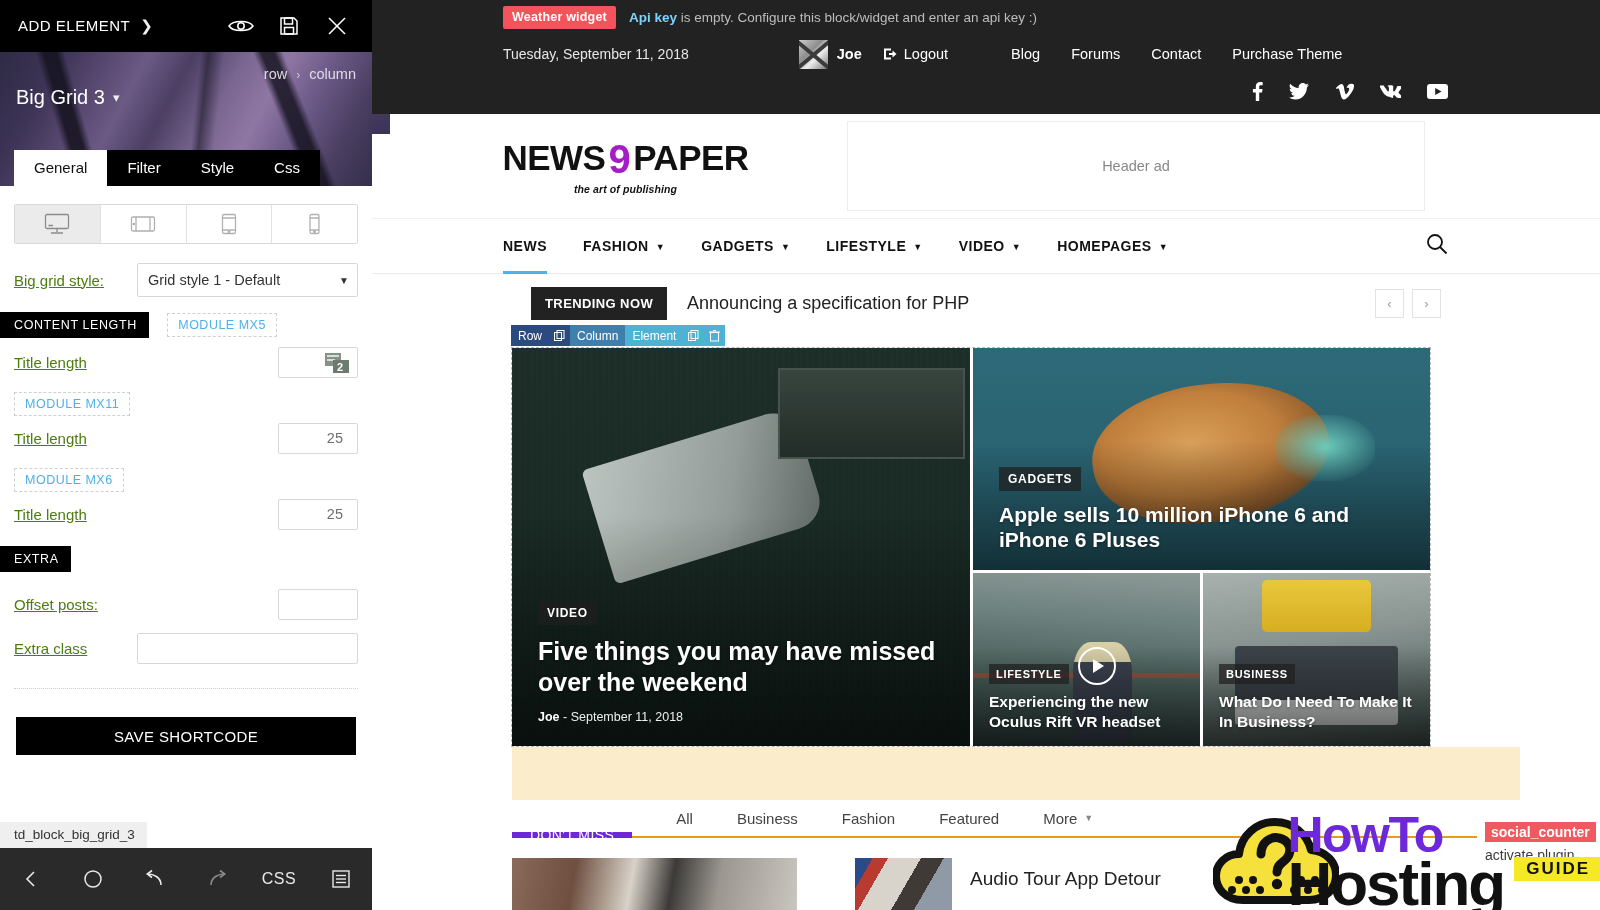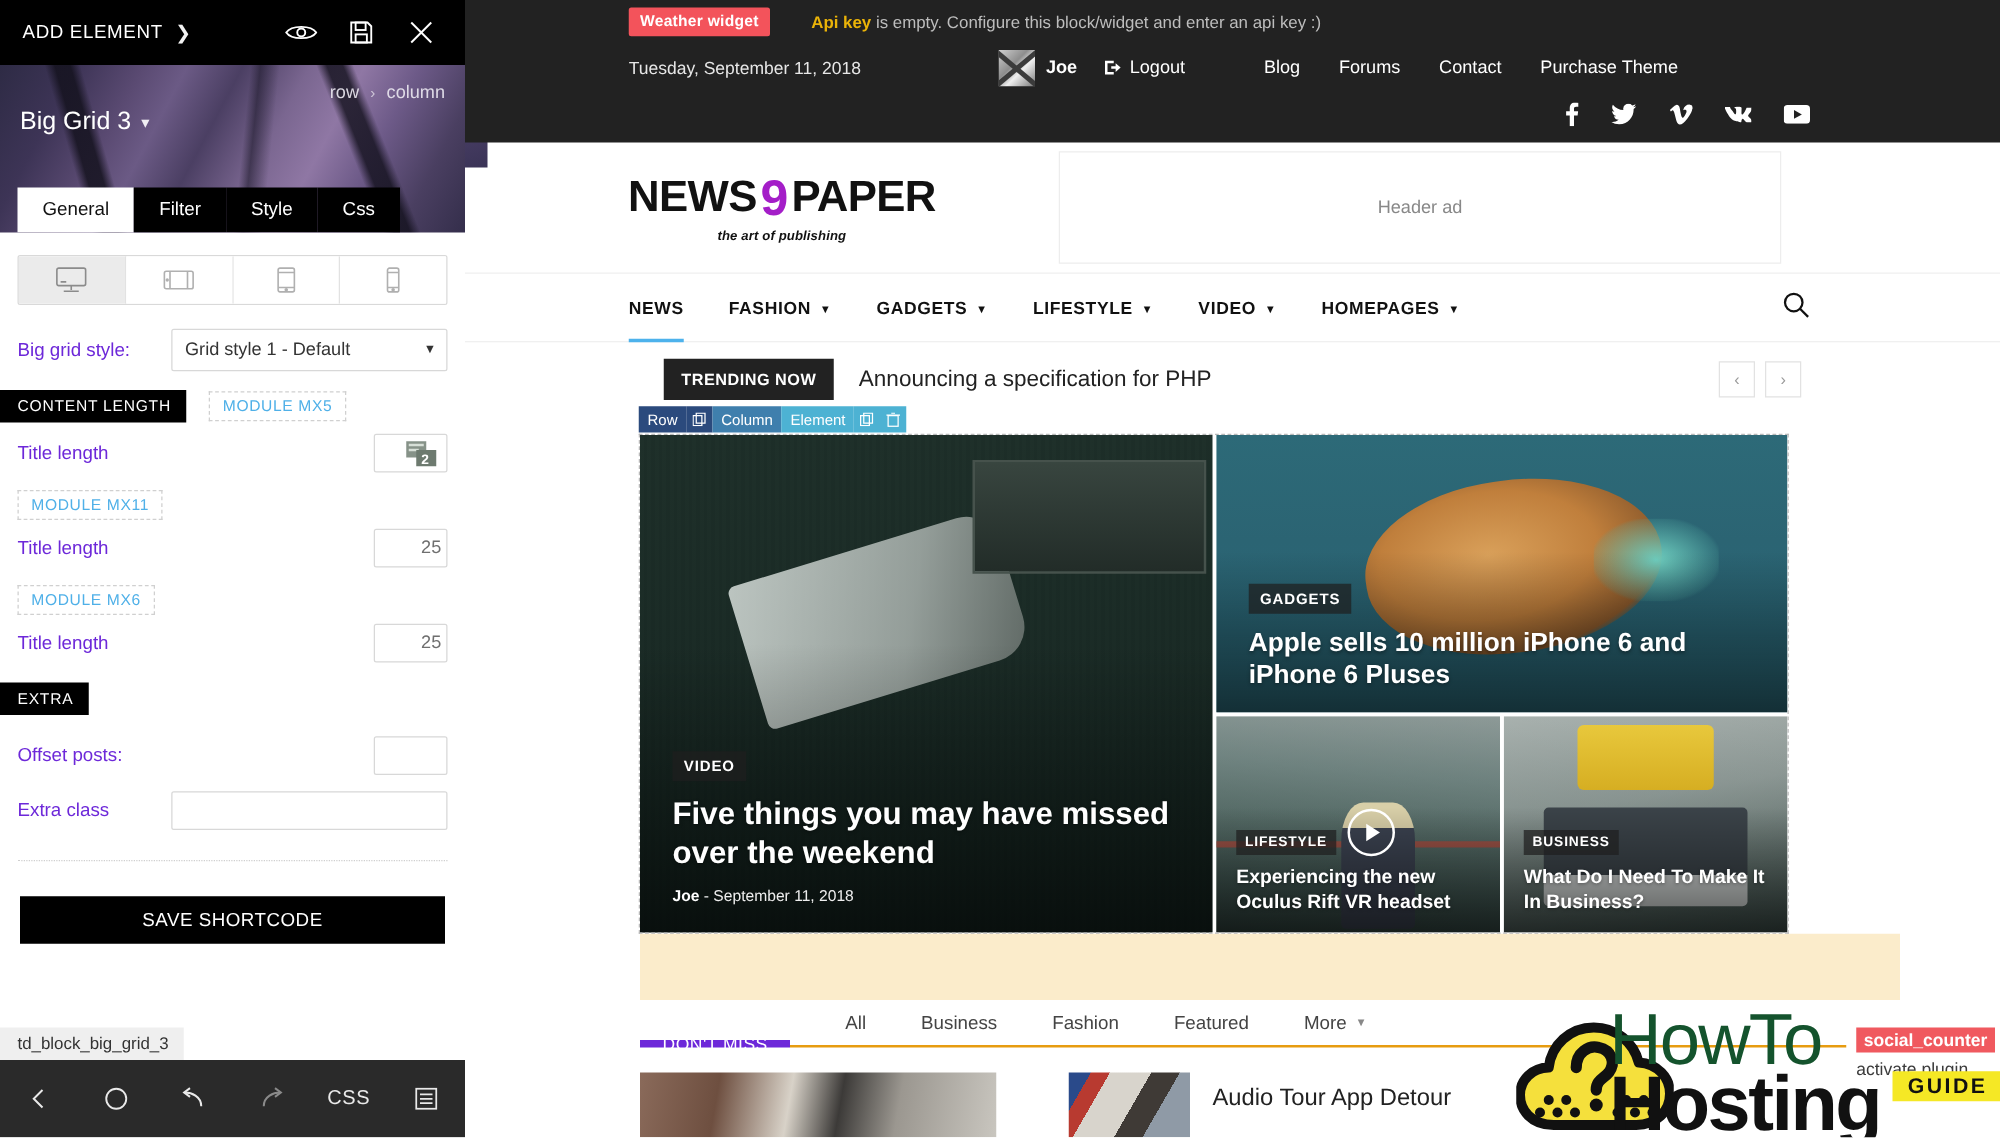--- a/index.html
+++ b/index.html
@@ -66,21 +66,21 @@
     flex:1; height: 38px; display:flex; align-items:center; justify-content:center;
     background:#fff; border-right:1px solid #e2e2e2; cursor:pointer; color:#8b8b8b;
   }
   .device-btn:last-child { border-right:none; }
   .device-btn.active { background:#ebebeb; }
 
   .field-row {
     display:flex; align-items:center; justify-content:space-between;
     padding: 0 14px; min-height: 44px;
   }
-  .field-label { font-size: 15px; color: #6d28d9; }
+  .field-label { font-size: 15px; color: #4d7c0f; text-decoration: underline; }
   .select-wrap { position:relative; width: 221px; }
   .sel {
     width: 100%; height: 34px; border:1px solid #d8d8d8; background:#fff;
     font-size: 14.5px; color:#333; padding: 0 26px 0 10px; border-radius:2px;
     font-family: "Liberation Sans", sans-serif; appearance:none; -webkit-appearance:none; cursor:pointer;
   }
   .select-wrap .arrow {
     position:absolute; right:9px; top:50%; transform:translateY(-50%);
     font-size: 10px; color:#333; pointer-events:none;
   }
@@ -88,22 +88,22 @@
   .section-head {
     display:inline-block; background:#000; color:#fff; font-size: 12.5px;
     letter-spacing: .6px; padding: 6px 12px 6px 14px; margin: 10px 0 2px 0;
   }
   .module-tag {
     display:inline-block; margin: 8px 0 0 14px; padding: 4px 10px;
     border: 1px dashed #d0d0d0; color: #4fb0e8; font-size: 12.5px; letter-spacing:.5px;
     background:#fff;
   }
   .num-input {
-    width: 59px; height: 31px; border:1px solid #d8d8d8; background:#fff;
-    text-align: right; padding-right: 4px; font-size: 14.5px; color:#6f6f6f;
+    width: 80px; height: 31px; border:1px solid #d8d8d8; background:#fff;
+    text-align: right; padding-right: 14px; font-size: 14.5px; color:#6f6f6f;
     font-family:"Liberation Sans", sans-serif; border-radius:2px;
   }
   .text-input {
     width: 221px; height: 31px; border:1px solid #d8d8d8; background:#fff;
     padding: 0 9px; font-size: 14.5px; color:#333; border-radius:2px;
     font-family:"Liberation Sans", sans-serif;
   }
   .title-len-row { position: relative; }
   .drag-badge {
     position:absolute; right: 22px; top: 50%; transform: translateY(-50%);
@@ -134,21 +134,21 @@
     background: linear-gradient(160deg,#3a3356,#4a3f66 50%, #3a3356);
   }
 
   .site-topbar { background:#222222; color:#fff; padding: 0 0 6px 0; position:relative; z-index:3;}
   .notice-row { height: 34px; display:flex; align-items:center; padding-left: 131px; }
   .notice-badge {
     background:#f3535b; color:#fff; font-size: 12.5px; font-weight:700;
     padding: 4px 9px 5px 9px; border-radius:2px; margin-right: 13px; letter-spacing:.2px;
   }
   .notice-text { font-size: 13.5px; color:#bdbdbd; }
-  .notice-text b { color:#eab308; font-weight:700;margin-left:20px; }
+  .notice-text b { color:#7dd3fc; font-weight:700; }
 
   .topbar-main { height: 40px; display:flex; align-items:center; padding-left: 131px; }
   .tb-date { font-size: 14px; color:#e7e7e7; }
   .tb-user { display:flex; align-items:center; margin-left: 110px; gap:9px; }
   .tb-avatar {
     width: 29px; height: 29px; background: linear-gradient(135deg,#cfcfcf,#8d8d8d 40%,#efefef 60%,#777);
     position: relative; overflow:hidden;
   }
   .tb-avatar::before, .tb-avatar::after{
     content:""; position:absolute; left:-20%; top:45%; width:140%; height:4px; background:#3b3b3b;
@@ -352,21 +352,21 @@
   .sc-line2 { margin-top: 7px; }
 
   
   .watermark {
     position:absolute; right: 0px; bottom: 0px; z-index: 30;
     display:flex; align-items:flex-end; pointer-events:none;
   }
   .wm-cloud { position:relative; width: 126px; height: 96px; margin-right: -52px; margin-bottom: 2px;}
   .wm-text { position:relative; }
   .wm-howto {
-    font-size: 58px; font-weight: 400; letter-spacing: -1.5px; color:#14532d; line-height: .86;
+    font-size: 50px; font-weight: 700; letter-spacing: -1.5px; color:#6d28d9; line-height: .86;
     font-family:"Liberation Sans", sans-serif;
   }
   .wm-hosting {
     font-size: 62px; font-weight: 800; letter-spacing: -2px; color:#111; line-height: .86;
     font-family:"Liberation Sans", sans-serif; display:flex; align-items:flex-start; gap: 10px;
   }
   .wm-guide {
     background:#f5e825; color:#111; font-size: 17px; font-weight:800; letter-spacing: 2px;
     padding: 5px 10px 5px 12px; margin-bottom: 9px;
   }

